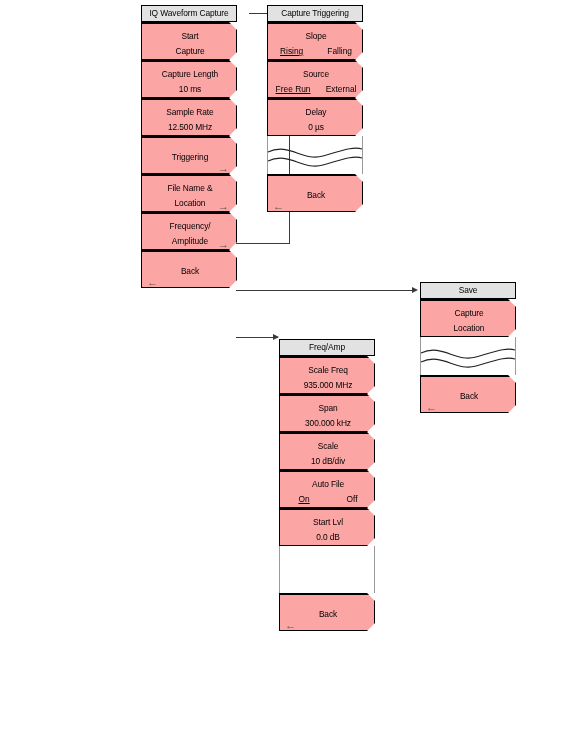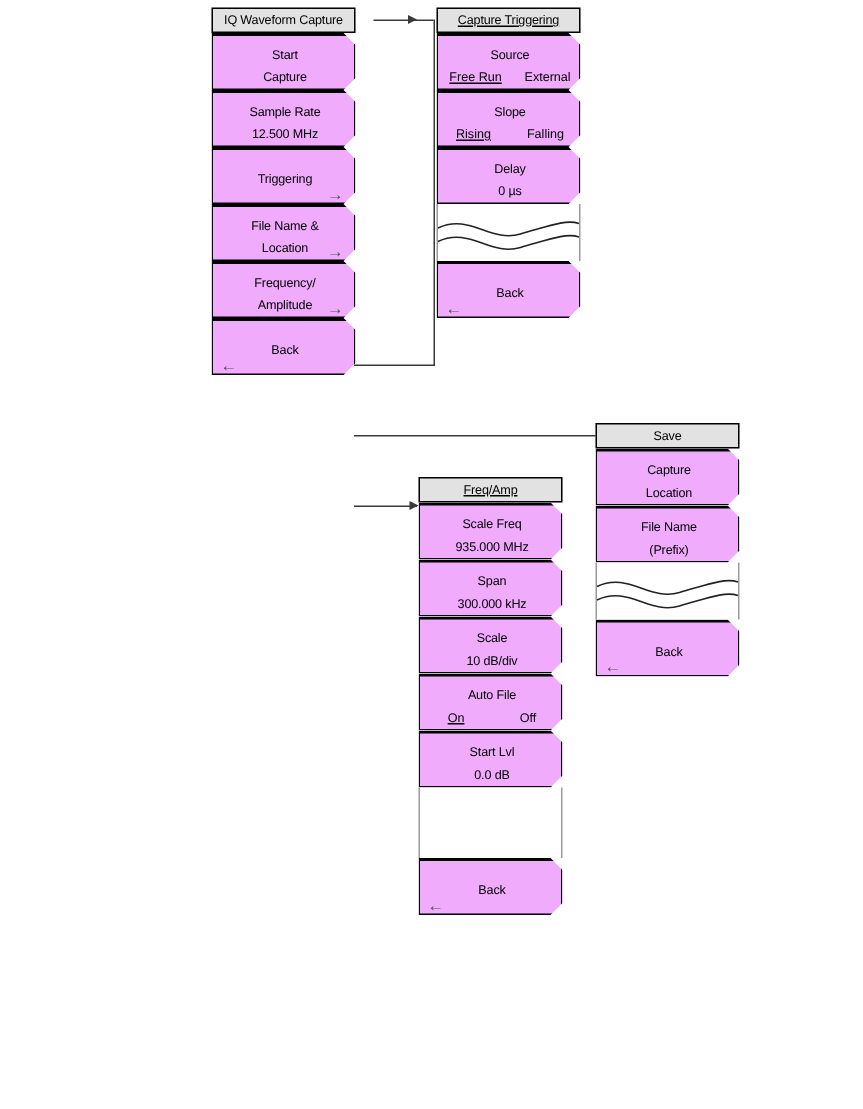--- a/index.html
+++ b/index.html
@@ -44,21 +44,21 @@
     white-space: nowrap;
     letter-spacing: -0.1px;
   }
 
   
   .key {
     position: relative;
     box-sizing: border-box;
     width: 96px;
     height: 38px;
-    background: #f0abfc;
+    background: #fca5a5;
     border: 1px solid #000;
     border-top-width: 2px;
     -webkit-clip-path: polygon(0 0, 88px 0, 96px 8px, 96px 30px, 88px 38px, 0 38px);
     clip-path: polygon(0 0, 88px 0, 96px 8px, 96px 30px, 88px 38px, 0 38px);
     overflow: hidden;
   }
   .key .kline {
     position: absolute;
     left: 0;
     width: 96px;
@@ -163,20 +163,24 @@
   <div class="arrow-head" style="left:249px; top:334px;"></div>
 
   <div class="menu-col" style="left:117px; top:5px;">
     <div class="menu-header">IQ Waveform Capture</div>
 
     <div class="key">
       <div class="kline l1">Start</div>
       <div class="kline l2">Capture</div>
     </div>
 
+    <div class="key">
+      <div class="kline l1">Capture Length</div>
+      <div class="kline l2">10 ms</div>
+    </div>
 
 
     <div class="key">
       <div class="kline l1">Sample Rate</div>
       <div class="kline l2">12.500 MHz</div>
     </div>
 
     <div class="key">
       <div class="kline single-line">Triggering</div>
       <div class="arrow-right">→</div>
@@ -193,36 +197,36 @@
       <div class="kline l2">Amplitude</div>
       <div class="arrow-right">→</div>
     </div>
 
     <div class="key">
       <div class="kline single-line">Back</div>
       <div class="arrow-left">←</div>
     </div>
   </div>
 
-  <div class="menu-col" style="left:267px; top:5px;text-decoration:underline;">
+  <div class="menu-col" style="left:243px; top:5px;">
     <div class="menu-header">Capture Triggering</div>
+
+    <div class="key">
+      <div class="kline l1">Slope</div>
+      <div class="toggle-row">
+        <span class="sel">Rising</span>
+        <span>Falling</span>
+      </div>
+    </div>
 
     <div class="key">
       <div class="kline l1">Source</div>
       <div class="toggle-row">
         <span class="sel">Free Run</span>
         <span>External</span>
-      </div>
-    </div>
-
-    <div class="key">
-      <div class="kline l1">Slope</div>
-      <div class="toggle-row">
-        <span class="sel">Rising</span>
-        <span>Falling</span>
       </div>
     </div>
 
     <div class="key">
       <div class="kline l1">Delay</div>
       <div class="kline l2">0 µs</div>
     </div>
 
     <div class="squiggle">
       <div class="side l"></div>
@@ -232,49 +236,45 @@
         <path d="M1 25 C 22 15, 36 35, 56 29 C 74 24, 86 19, 95 22" fill="none" stroke="#222" stroke-width="1.1"></path>
       </svg>
     </div>
 
     <div class="key">
       <div class="kline single-line">Back</div>
       <div class="arrow-left">←</div>
     </div>
   </div>
 
-  <div class="menu-col" style="left:373px; top:282px;">
+  <div class="menu-col" style="left:396px; top:282px;">
     <div class="menu-header">Save</div>
 
     <div class="key">
       <div class="kline l1">Capture</div>
       <div class="kline l2">Location</div>
     </div>
 
-    <div class="key">
-      <div class="kline l1">File Name</div>
-      <div class="kline l2">(Prefix)</div>
-    </div>
 
     <div class="squiggle">
       <div class="side l"></div>
         <div class="side r"></div>
       <svg width="96" height="38" viewBox="0 0 96 38">
         <path d="M1 16 C 22 6, 36 26, 56 20 C 74 15, 86 10, 95 13" fill="none" stroke="#222" stroke-width="1.1"></path>
         <path d="M1 25 C 22 15, 36 35, 56 29 C 74 24, 86 19, 95 22" fill="none" stroke="#222" stroke-width="1.1"></path>
       </svg>
     </div>
 
     <div class="key">
       <div class="kline single-line">Back</div>
       <div class="arrow-left">←</div>
     </div>
   </div>
 
-  <div class="menu-col" style="left:255px; top:318px;text-decoration:underline;">
+  <div class="menu-col" style="left:255px; top:339px;">
     <div class="menu-header">Freq/Amp</div>
 
     <div class="key">
       <div class="kline l1">Scale Freq</div>
       <div class="kline l2">935.000 MHz</div>
     </div>
 
     <div class="key">
       <div class="kline l1">Span</div>
       <div class="kline l2">300.000 kHz</div>

